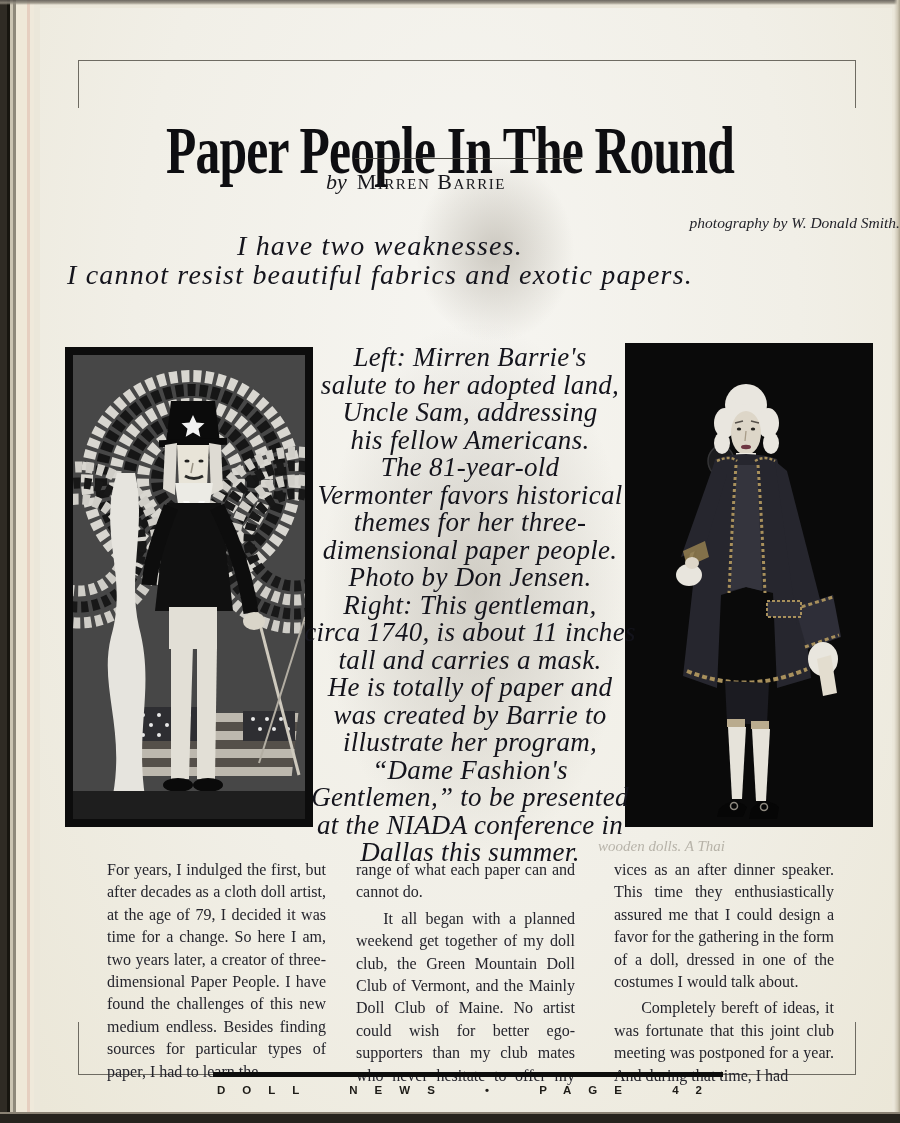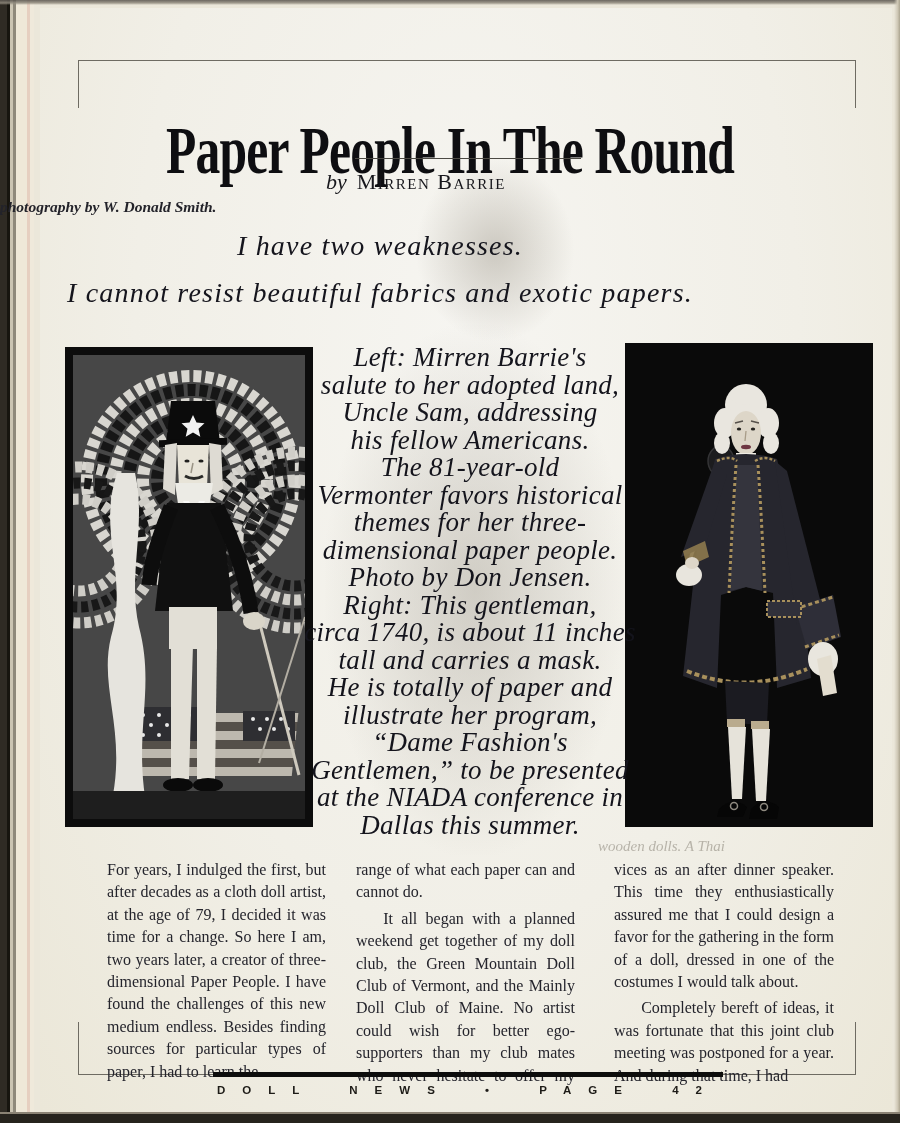--- a/index.html
+++ b/index.html
@@ -16,25 +16,25 @@
   
   .hairline{position:absolute;background:#6e6b62;}
   
   .title{position:absolute;left:0;top:68px;width:900px;text-align:center;
          font-weight:bold;font-size:62px;line-height:80px;color:#0e0e11;
          letter-spacing:-1px;transform:scale(.8,1.1);}
   .title-rule{position:absolute;left:355px;top:158px;width:226px;height:1px;background:#4c4a44;}
   .byline{position:absolute;left:0;top:169px;width:832px;text-align:center;font-size:22px;color:#17171c;}
   .byline .by{font-style:italic;margin-right:10px;}
   .byline .name{font-variant:small-caps;letter-spacing:1.5px;}
-  .credit{position:absolute;left:0;top:198px;width:900px;text-align:left;
-          font-style:italic;font-weight:bold;font-size:15.5px;color:#23232a;}
+  .credit{position:absolute;left:0;top:214px;width:900px;text-align:right;
+          font-style:italic;font-weight:normal;font-size:15.5px;color:#23232a;}
   .quote{position:absolute;left:0;width:760px;text-align:center;font-style:italic;
          font-size:28px;letter-spacing:1.2px;color:#15151d;}
-  .quote1{top:230px;} .quote2{top:277px;}
+  .quote1{top:230px;} .quote2{top:259px;}
   
   .ghost{position:absolute;border-radius:50%;pointer-events:none;}
   .ghost-a{left:415px;top:158px;width:160px;height:185px;
            background:radial-gradient(ellipse,rgba(164,158,146,.5),rgba(164,158,146,0) 70%);}
   .ghost-b{left:325px;top:325px;width:300px;height:530px;border-radius:40%;
            background:radial-gradient(ellipse,rgba(158,152,140,.42),rgba(158,152,140,0) 72%);}
   .ghost-text{position:absolute;left:598px;top:838px;width:220px;font-style:italic;
               font-size:15px;color:rgba(125,120,108,.5);filter:blur(.5px);}
   
   .photo{position:absolute;background:#0c0c0c;}
@@ -255,20 +255,21 @@
       <div>his fellow Americans.</div>
       <div>The 81-year-old</div>
       <div>Vermonter favors historical</div>
       <div>themes for her three-</div>
       <div>dimensional paper people.</div>
       <div>Photo by Don Jensen.</div>
       <div>Right: This gentleman,</div>
       <div>circa 1740, is about 11 inches</div>
       <div>tall and carries a mask.</div>
       <div>He is totally of paper and</div>
+      <div>was created by Barrie to</div>
       <div>illustrate her program,</div>
       <div>“Dame Fashion's</div>
       <div>Gentlemen,” to be presented</div>
       <div>at the NIADA conference in</div>
       <div>Dallas this summer.</div>
     </div>
 
   <div class="bodycol col1">
 
   <div class="para">For years, I indulged the first, but after decades as a cloth doll artist, at the age of 79, I decided it was time for a change. So here I am, two years later, a creator of three-dimensional Paper People. I have found the challenges of this new medium endless. Besides finding sources for particular types of paper, I had to learn the</div>

